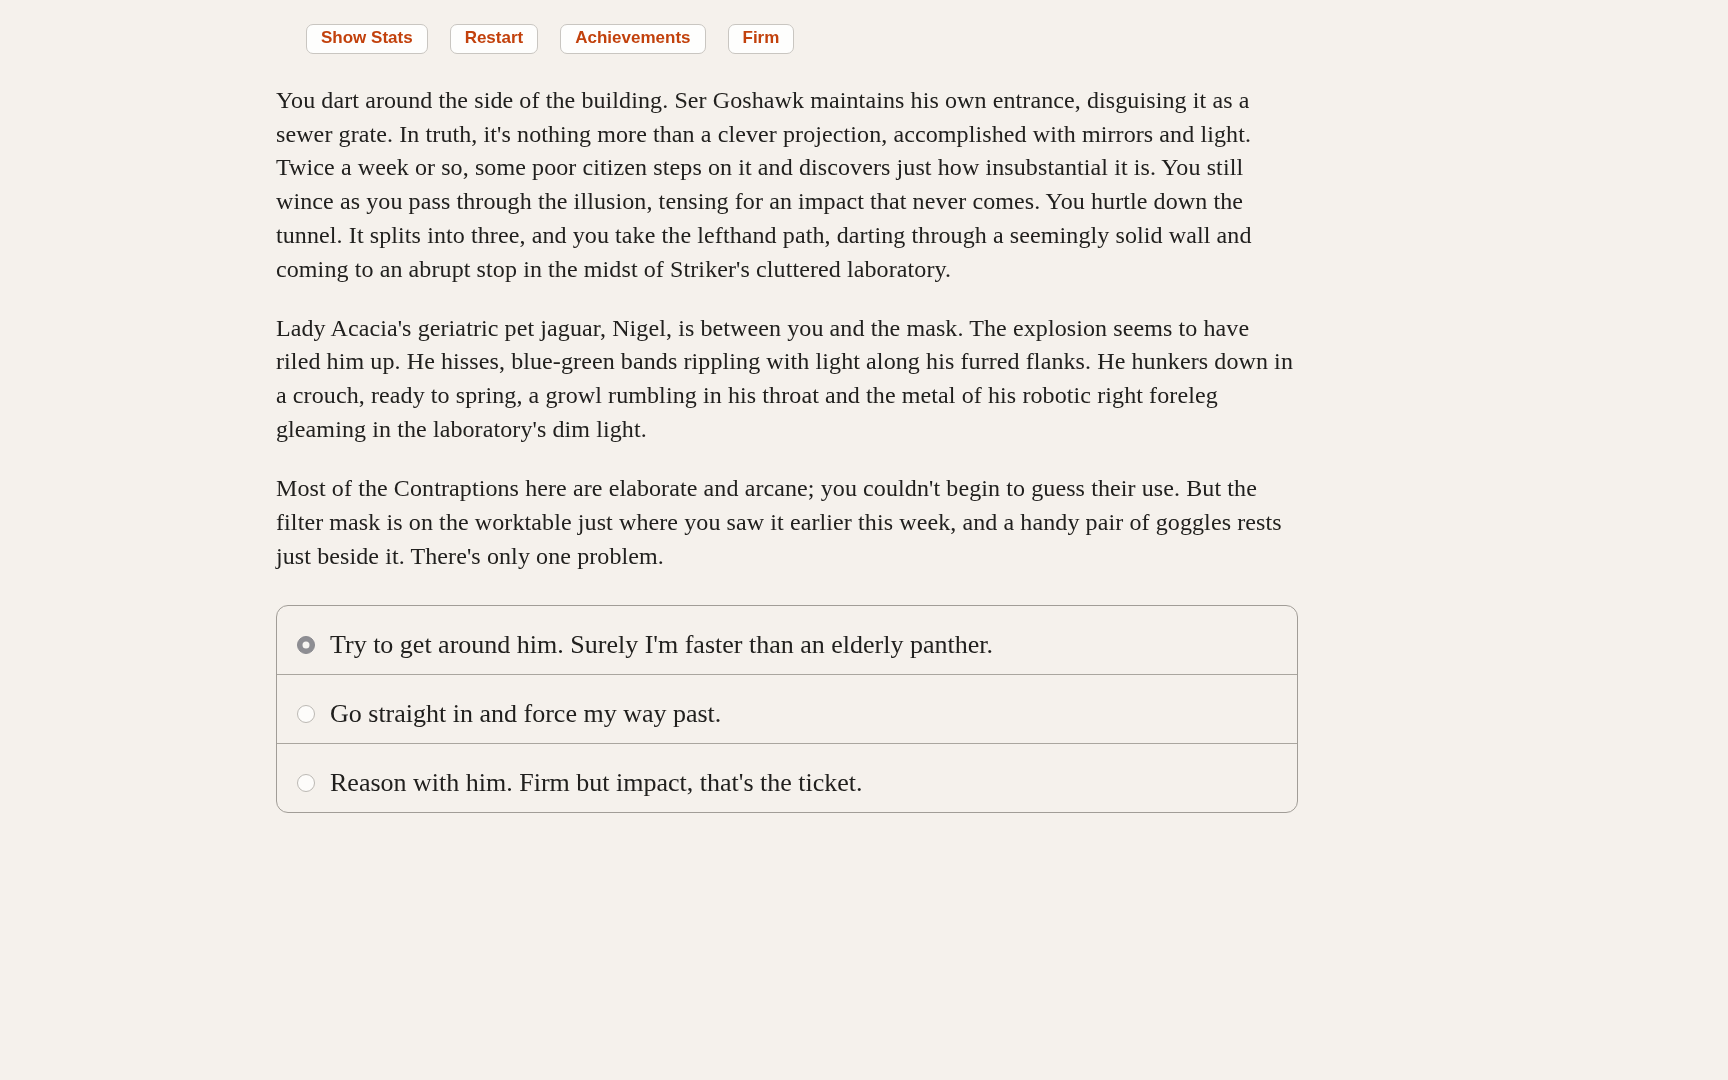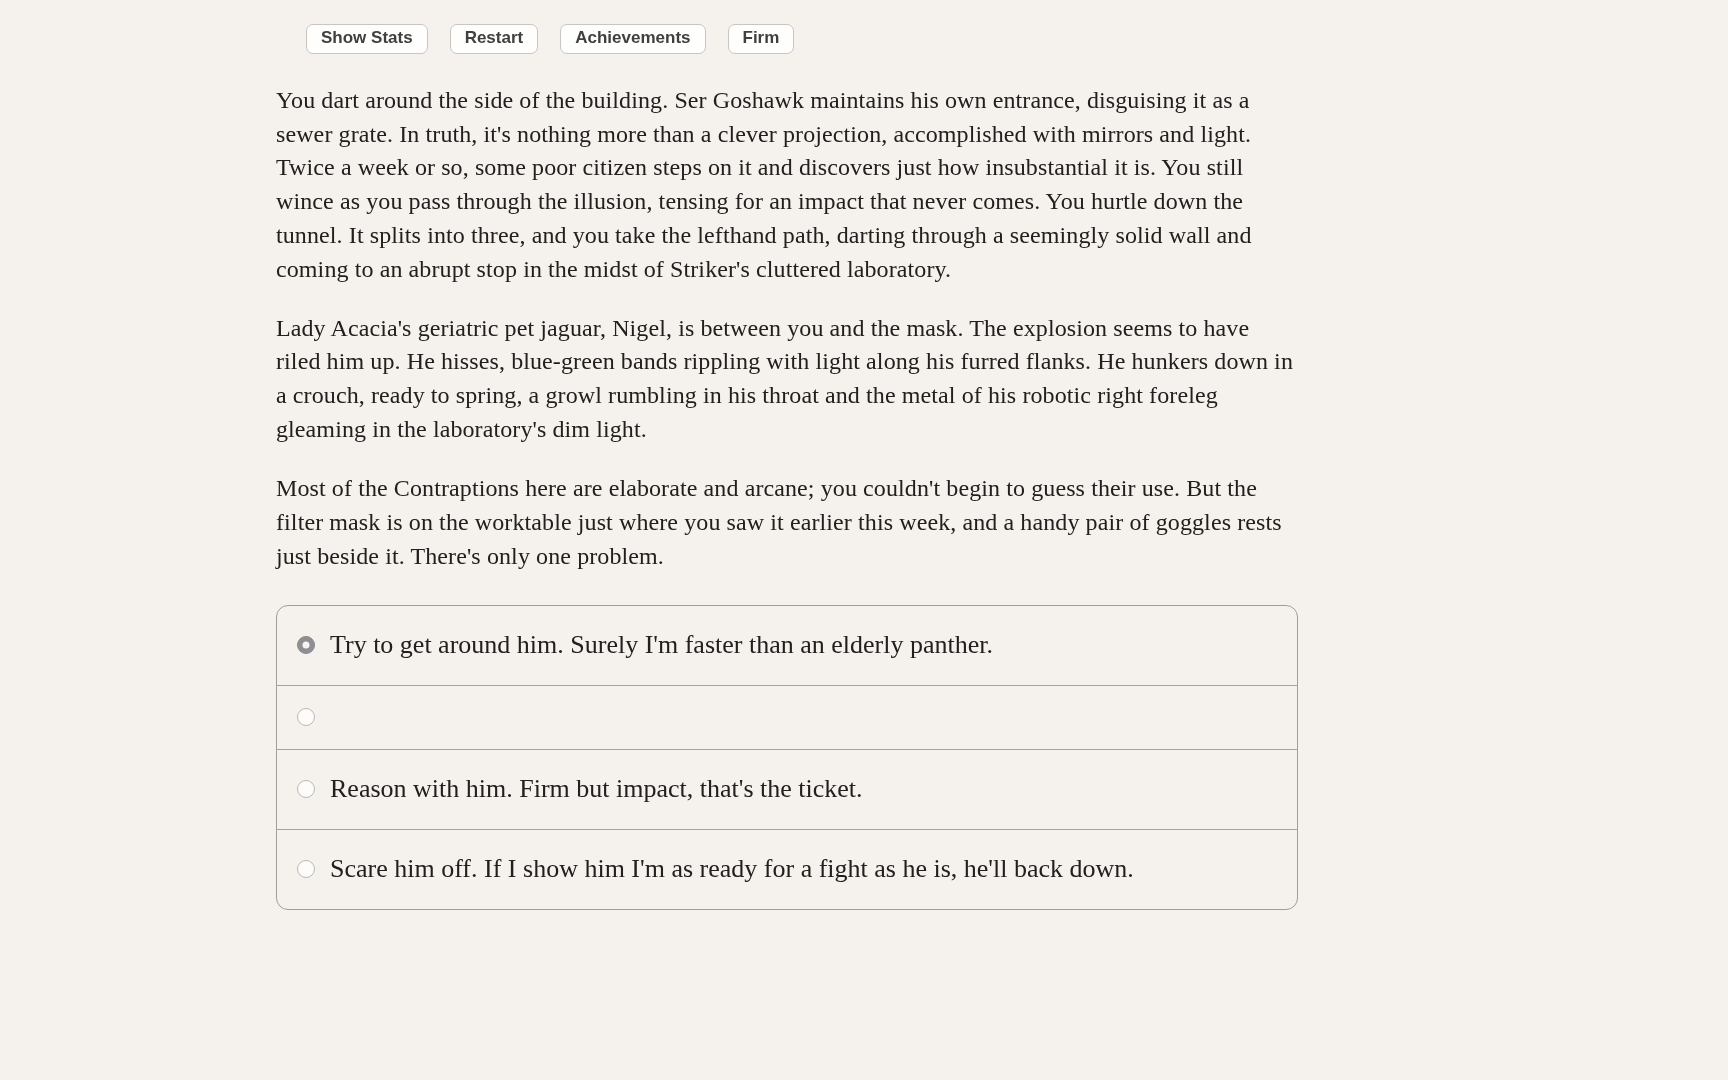--- a/index.html
+++ b/index.html
@@ -22,21 +22,21 @@
   .toolbar {
     display: flex;
     gap: 22px;
     padding-left: 30px;
     margin-bottom: 30px;
   }
   .toolbar button {
     font-family: "Liberation Sans", sans-serif;
     font-size: 17px;
     font-weight: 600;
-    color: #404040;
+    color: #c2410c;
     background: #fefefd;
     border: 1px solid #c9c6c1;
     border-radius: 7px;
     padding: 4px 14px 5px 14px;
     line-height: 1.1;
     cursor: pointer;
   }
   
   .story p {
     font-size: 24px;
@@ -49,21 +49,21 @@
     margin-top: 32px;
     border: 1px solid #a19d97;
     border-radius: 12px;
     overflow: hidden;
     background: #f5f1ec;
   }
   .choice-row {
     display: flex;
     align-items: center;
     gap: 15px;
-    padding: 22px 20px 23px 20px;
+    padding: 22px 20px 12px 20px;
     border-bottom: 1px solid #aaa69f;
     cursor: pointer;
   }
   .choice-row:last-child { border-bottom: none; }
   .choice-label {
     font-size: 26px;
     line-height: 1.3;
   }
   .radio {
     flex: 0 0 auto;
@@ -111,27 +111,24 @@
 
   <div class="choice-box">
 
     <div class="choice-row">
       <span class="radio selected"></span>
       <span class="choice-label">Try to get around him. Surely I'm faster than an elderly panther.</span>
     </div>
 
     <div class="choice-row">
       <span class="radio"></span>
+      <span class="choice-label">Go straight in and force my way past.</span>
     </div>
 
     <div class="choice-row">
       <span class="radio"></span>
       <span class="choice-label">Reason with him. Firm but impact, that's the ticket.</span>
     </div>
 
-    <div class="choice-row">
-      <span class="radio"></span>
-      <span class="choice-label">Scare him off. If I show him I'm as ready for a fight as he is, he'll back down.</span>
-    </div>
 
   </div>
 
 </div>
 
 </body></html>

